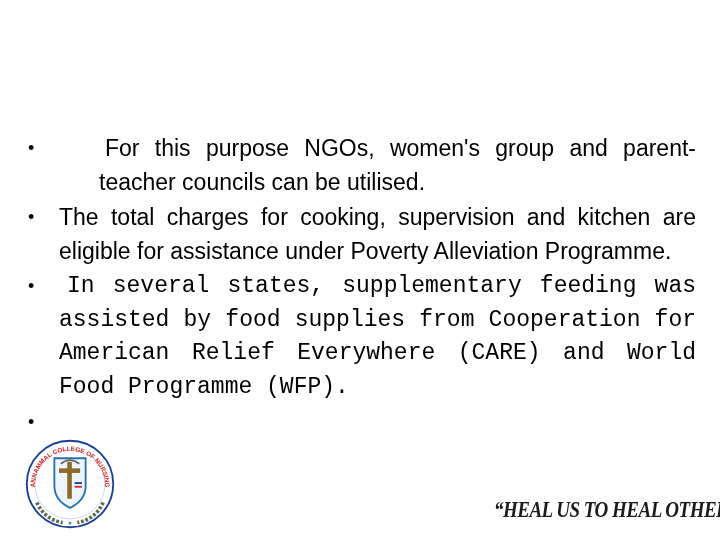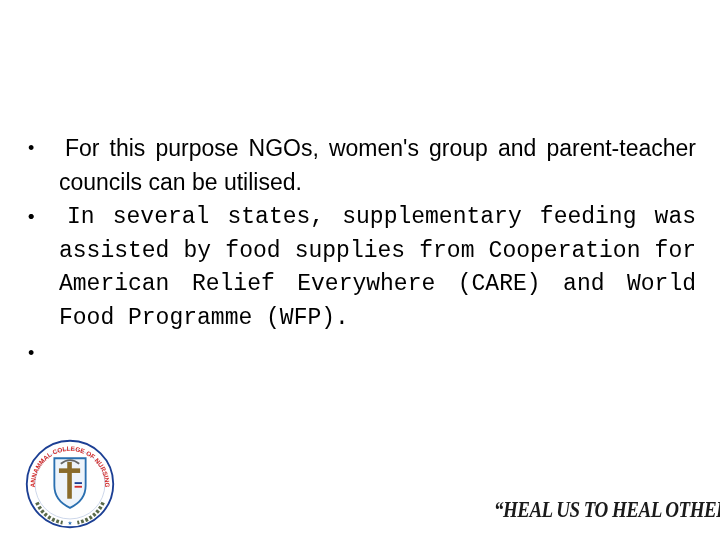--- a/index.html
+++ b/index.html
@@ -39,21 +39,21 @@
       margin: 0 0 2px 0;
     }
     .bullet .dot {
       position: absolute;
       left: 0;
       top: 0;
       width: 20px;
       font-size: 18px;
       line-height: 33.5px;
     }
-    .bullet.b1 .txt { text-indent: 6px; display: block; }
+    .bullet.b1 .txt { text-indent: 6px; display: block; margin-left: 40px; }
     .bullet.b3 .txt { text-indent: 8px; display: block; font-family: Liberation Mono, monospace; }
     .logo {
       position: absolute;
       left: 24px;
       top: 438px;
       width: 92px;
       height: 92px;
       z-index: 0;
     }
     .bullets { z-index: 1; }
@@ -95,20 +95,21 @@
     </text>
   </svg>
 
   <ul class="bullets">
     <li class="bullet b1">
       <span class="dot">•</span>
       <span class="txt">For this purpose NGOs, women's group and parent-teacher councils can be utilised.</span>
     </li>
     <li class="bullet b2">
       <span class="dot">•</span>
+      <span class="txt">The total charges for cooking, supervision and kitchen are eligible for assistance under Poverty Alleviation Programme.</span>
     </li>
     <li class="bullet b3">
       <span class="dot">•</span>
       <span class="txt">In several states, supplementary feeding was assisted by food supplies from Cooperation for American Relief Everywhere (CARE) and World Food Programme (WFP).</span>
     </li>
     <li class="bullet b4">
       <span class="dot">•</span>
     </li>
   </ul>
 

